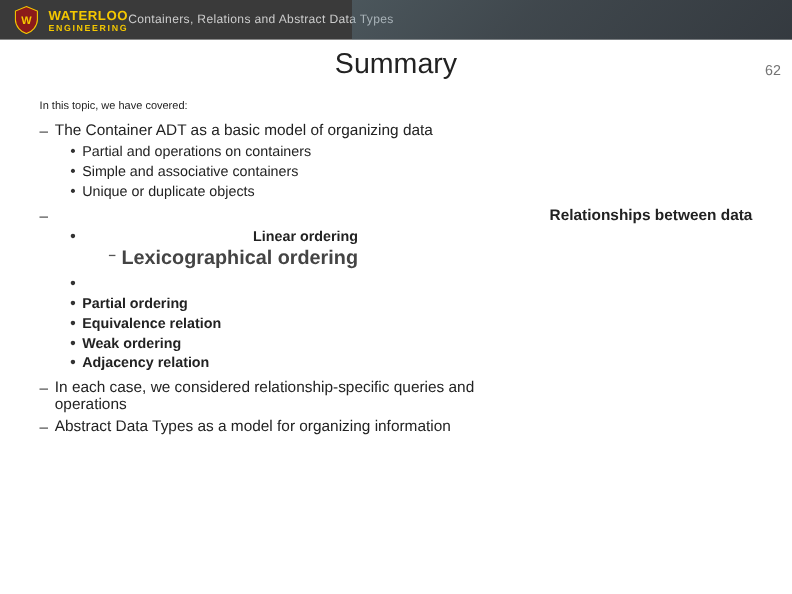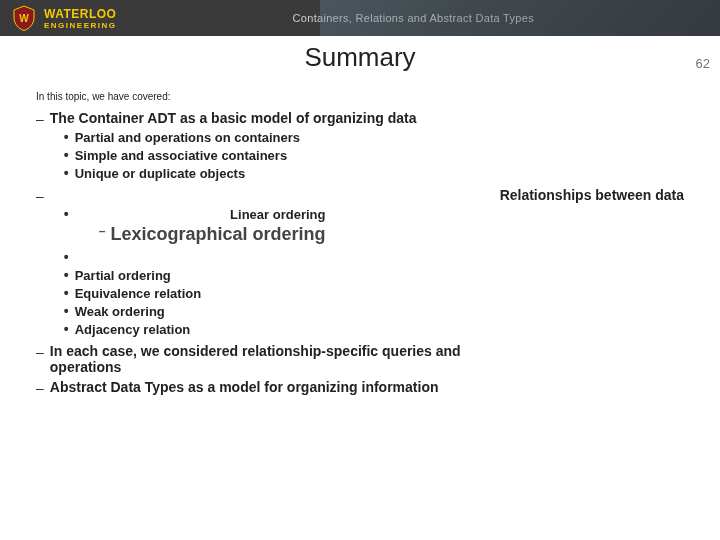--- a/index.html
+++ b/index.html
@@ -36,21 +36,20 @@
       width: 28px;
       height: 28px;
       display: flex;
       align-items: center;
       justify-content: center;
     }
 
     
     #header-title-text {
       flex: 1;
-      text-align: center;
       color: #ccc;
       font-size: 11px;
       letter-spacing: 0.3px;
     }
 
     
     #page-number {
       position: absolute;
       top: 56px;
       right: 10px;
@@ -105,21 +104,20 @@
       font-size: 14px;
       margin-right: 6px;
       flex-shrink: 0;
       margin-top: 1px;
     }
 
     .dash-content {
       font-size: 14px;
       color: #222;
       flex: 1;
-      font-weight: bold;
     }
 
     .dash-content.bold {
       font-weight: bold;
       text-align: right;
     }
 
     
     .sub-list {
       margin-top: 3px;

